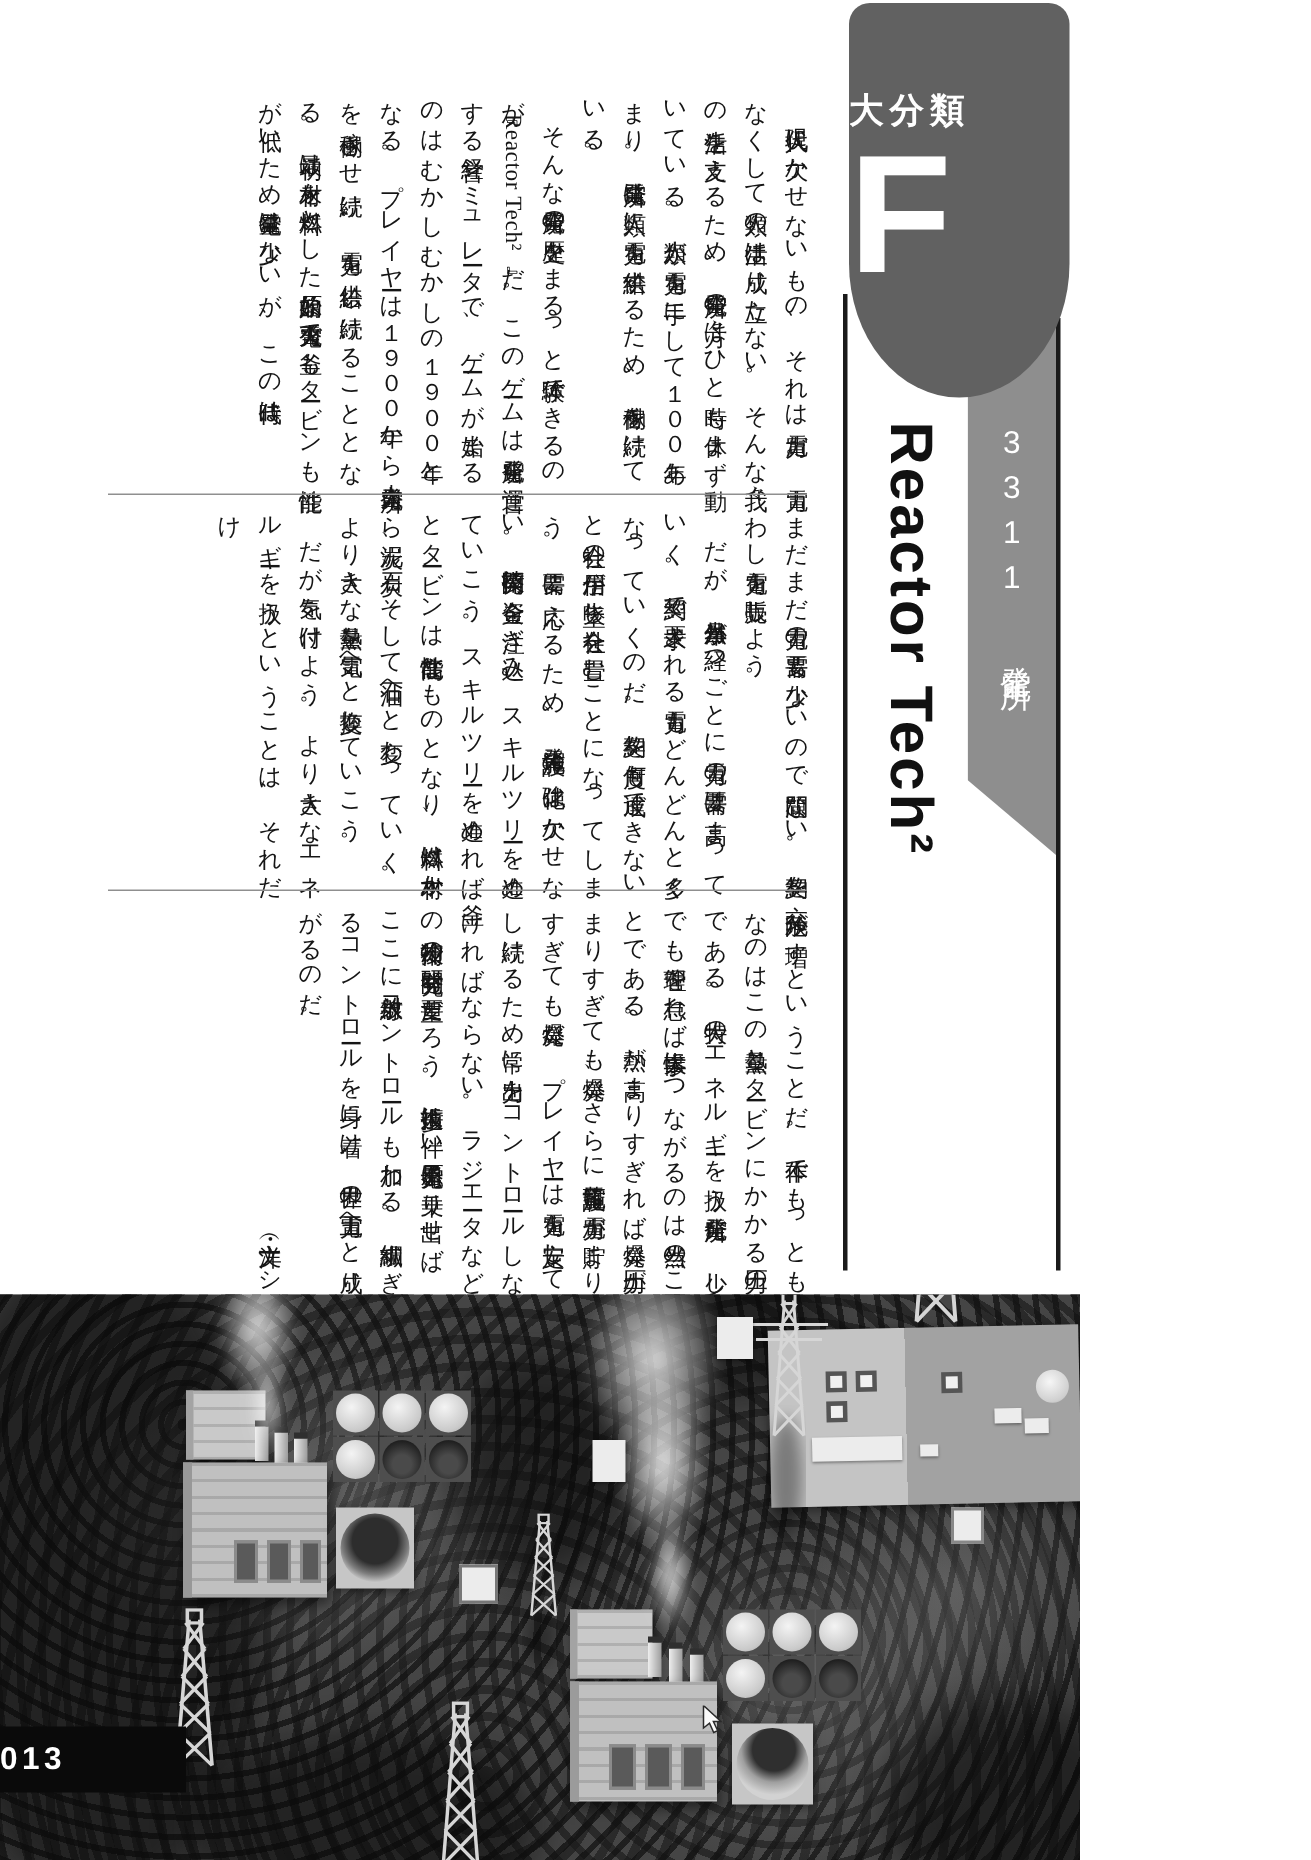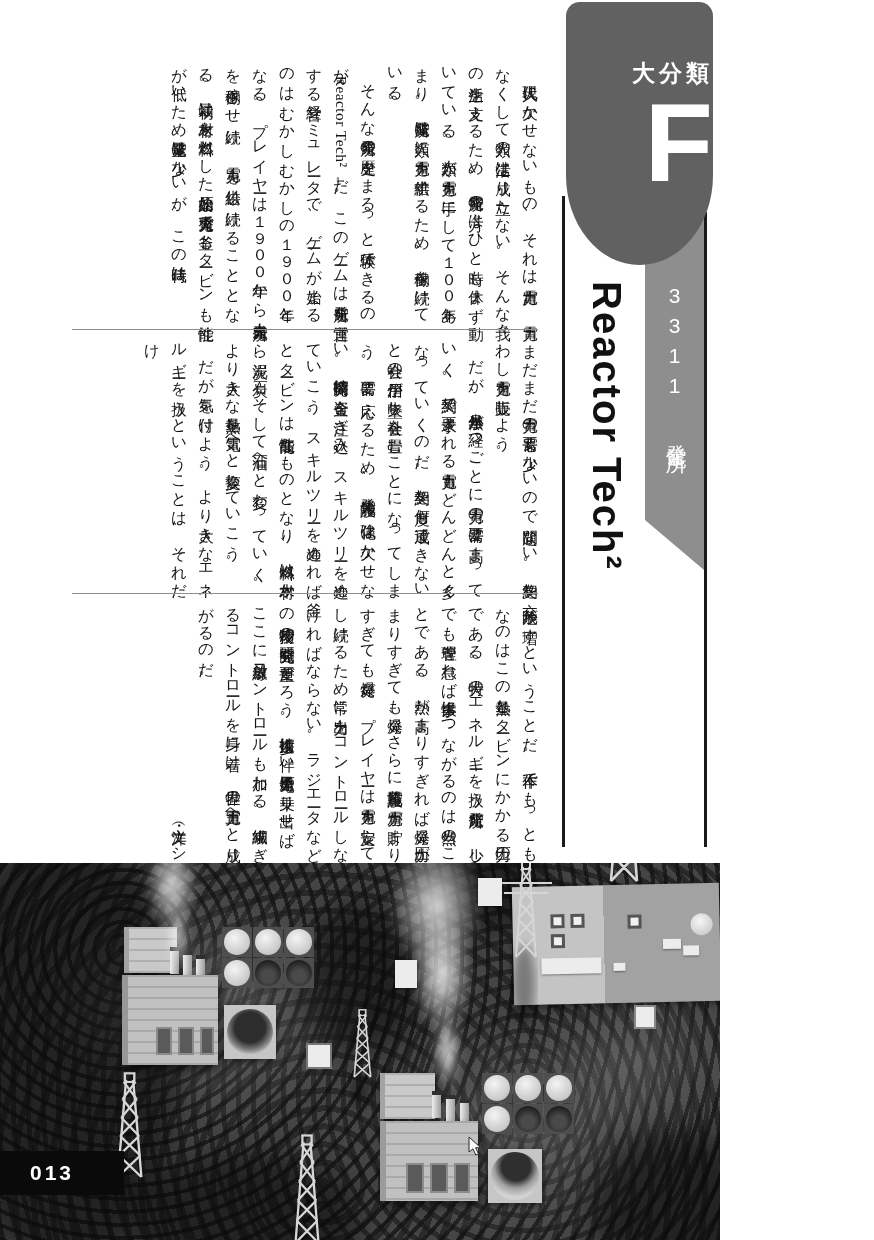--- a/index.html
+++ b/index.html
@@ -14,21 +14,21 @@
   .ribbon{position:absolute;left:645px;top:208px;width:59px;height:362px;background:#8e8e8e;
           clip-path:polygon(0 0,100% 0,100% 100%,0 calc(100% - 50px));z-index:1;}
   .ribbon-code,.ribbon-label{position:absolute;left:662px;writing-mode:vertical-rl;text-orientation:upright;
           color:#ffffff;font-family:"Liberation Sans","DejaVu Sans",sans-serif;font-size:21px;
           letter-spacing:7px;z-index:2;}
   .ribbon-code{top:284px;}
   .ribbon-label{top:428px;letter-spacing:4px;}
 
   .badge{position:absolute;left:566px;top:2px;width:147px;height:263px;background:#616161;z-index:3;
          border-radius:14px 14px 74px 74px / 14px 14px 90px 90px;
-         display:flex;flex-direction:column;align-items:flex-end;color:#fff;
+         display:flex;flex-direction:column;align-items:flex-start;color:#fff;
          font-family:"Liberation Sans","DejaVu Sans",sans-serif;}
   .badge-label{margin-top:56px;font-size:23px;font-weight:bold;letter-spacing:4px;}
   .badge-letter{font-size:112px;font-weight:bold;line-height:.92;margin-top:2px;}
   .badge-industry{font-size:14.5px;line-height:1.5;text-align:center;margin-top:2px;}
 
   .game-title{position:absolute;left:584px;top:281px;margin:0;writing-mode:vertical-rl;
          font-family:"Liberation Sans","DejaVu Sans",sans-serif;font-weight:bold;
          font-size:40px;letter-spacing:2px;color:#111;}
 
   
@@ -74,21 +74,21 @@
         background:radial-gradient(circle at 50% 62%, #4a4a4a 0 30%, #1f1f1f 75%, #666 95%);}
   .coolpad{position:absolute;background:#c6c6c6;box-shadow:0 2px 6px rgba(0,0,0,.5);}
   .cooldome{position:absolute;border-radius:50%;}
   .cooldome.dark{background:radial-gradient(circle at 50% 40%, #2d2d2d 0 42%, #7c7c7c 62%, #cfcfcf 78%);}
   .cooldome.light{background:radial-gradient(circle at 52% 30%, #2f2f2f 0 34%, #9f9f9f 52%, #d2d2d2 72%);}
   .plume{position:absolute;border-radius:50%;filter:blur(5px);
         background:radial-gradient(ellipse at center, rgba(255,255,255,.97), rgba(255,255,255,0) 72%);}
   .towers{position:absolute;left:0;top:0;}
   .cursor{position:absolute;left:468px;top:274px;z-index:6;}
   .pagebar{position:absolute;left:0;top:288px;width:124px;height:44px;background:#0a0a0a;z-index:7;
-        color:#fff;text-align:center;box-sizing:border-box;padding-right:20px;
+        color:#fff;text-align:left;box-sizing:border-box;padding-right:20px;
         font-family:"Liberation Sans","DejaVu Sans",sans-serif;font-weight:bold;
         font-size:21px;line-height:44px;letter-spacing:3px;}
 </style>
 </head>
 <body>
 
 <div class="page">
 
   <div class="rule rule-left"></div>
   <div class="rule rule-right"></div>

